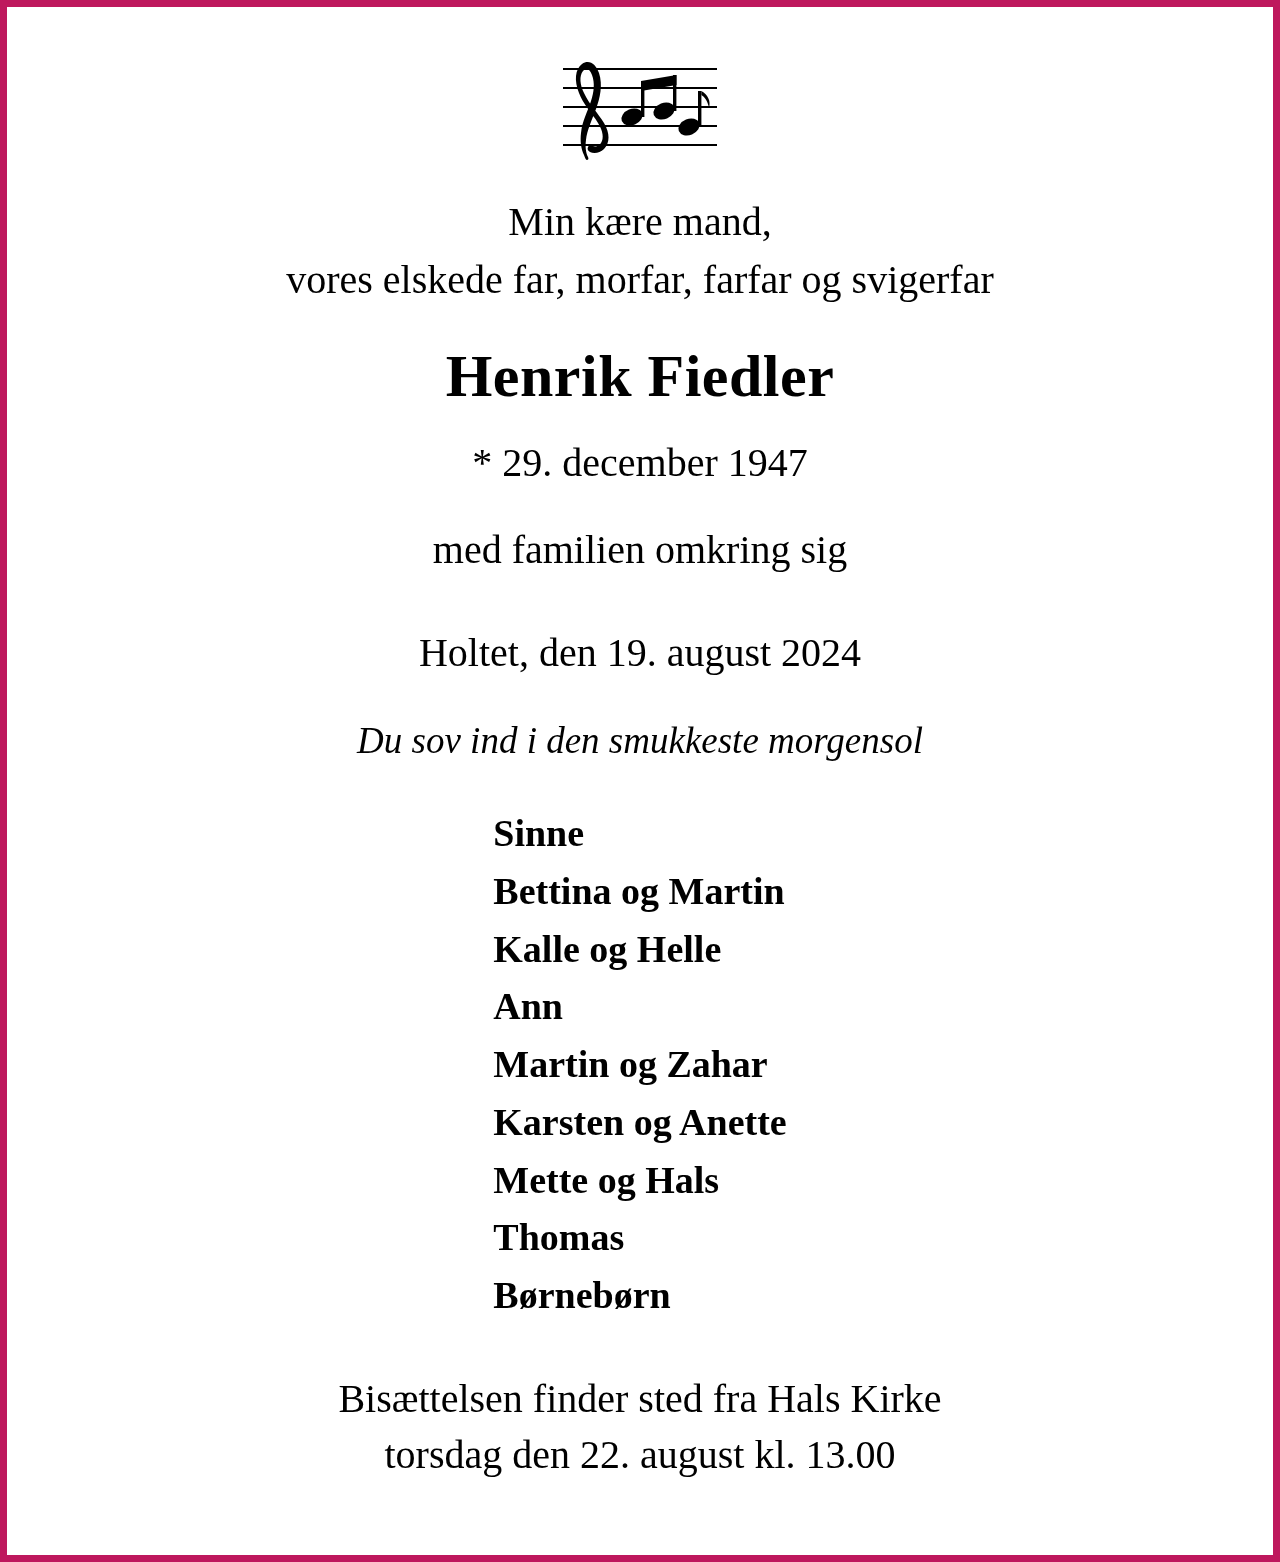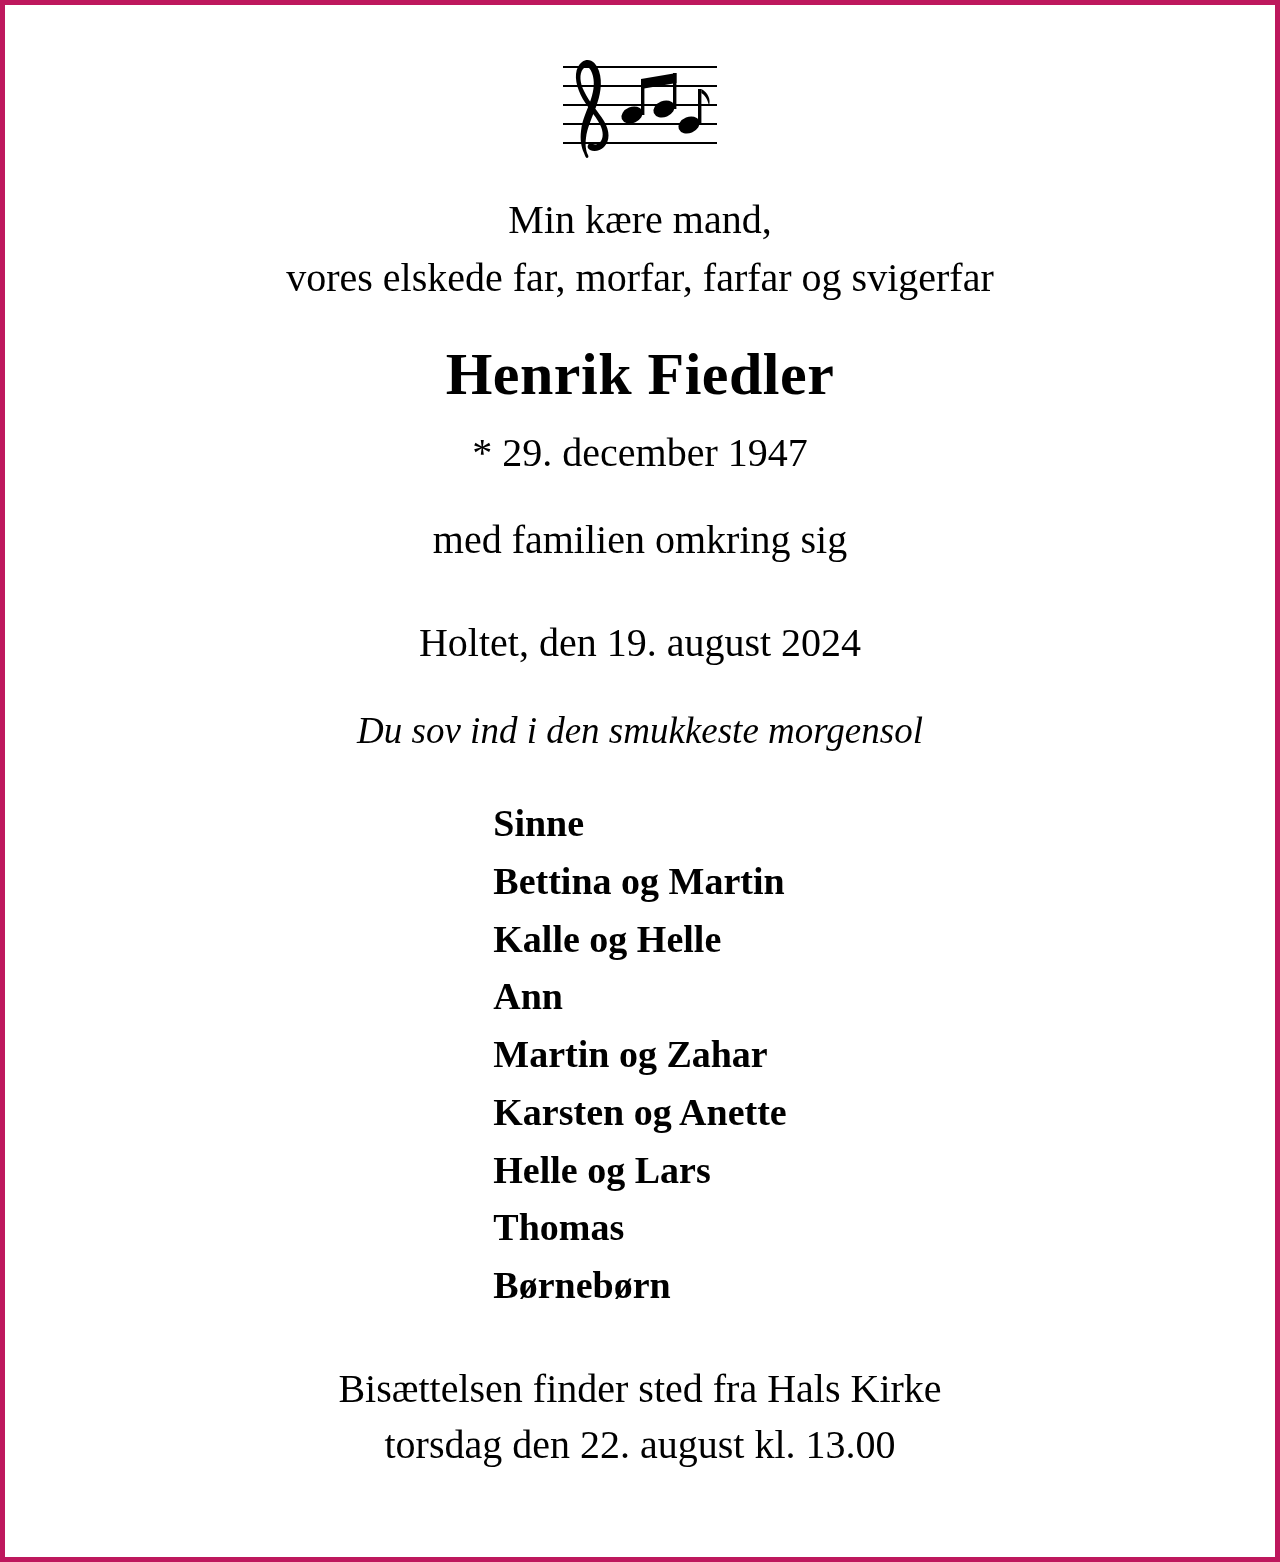--- a/index.html
+++ b/index.html
@@ -11,21 +11,21 @@
     width: 1280px;
     height: 1562px;
     font-family: "Liberation Serif", "DejaVu Serif", serif;
     color: #000000;
     overflow: hidden;
   }
   .notice-frame {
     box-sizing: border-box;
     width: 1280px;
     height: 1562px;
-    border: 5px solid #be185d;
+    border: 7px solid #be185d;
     background: #ffffff;
     padding: 28px 60px 0 60px;
     display: flex;
     flex-direction: column;
     align-items: center;
   }
   .music-symbol {
     margin-top: 20px;
     margin-bottom: 24px;
     line-height: 1;
@@ -39,20 +39,21 @@
     line-height: 1.45;
     margin-top: 4px;
   }
   .lead .line { display: block; }
   .deceased-name {
     text-align: center;
     font-weight: bold;
     font-size: 60px;
     letter-spacing: 0.5px;
     margin-top: 34px;
+    margin-bottom: 8px;
     line-height: 1.1;
   }
   .birth {
     text-align: left;
     font-size: 40px;
     margin-top: 22px;
     line-height: 1.2;
   }
   .passing {
     text-align: center;
@@ -134,21 +135,21 @@
 
   <div class="verse">Du sov ind i den smukkeste morgensol</div>
 
   <div class="survivors">
     <span class="line">Sinne</span>
     <span class="line">Bettina og Martin</span>
     <span class="line">Kalle og Helle</span>
     <span class="line">Ann</span>
     <span class="line">Martin og Zahar</span>
     <span class="line">Karsten og Anette</span>
-    <span class="line">Helle og Lars</span>
+    <span class="line">Mette og Hals</span>
     <span class="line">Thomas</span>
     <span class="line">Børnebørn</span>
   </div>
 
   <div class="ceremony">
     <span class="line">Bisættelsen finder sted fra Hals Kirke</span>
     <span class="line">torsdag den 22. august kl. 13.00</span>
   </div>
 
 </div>

